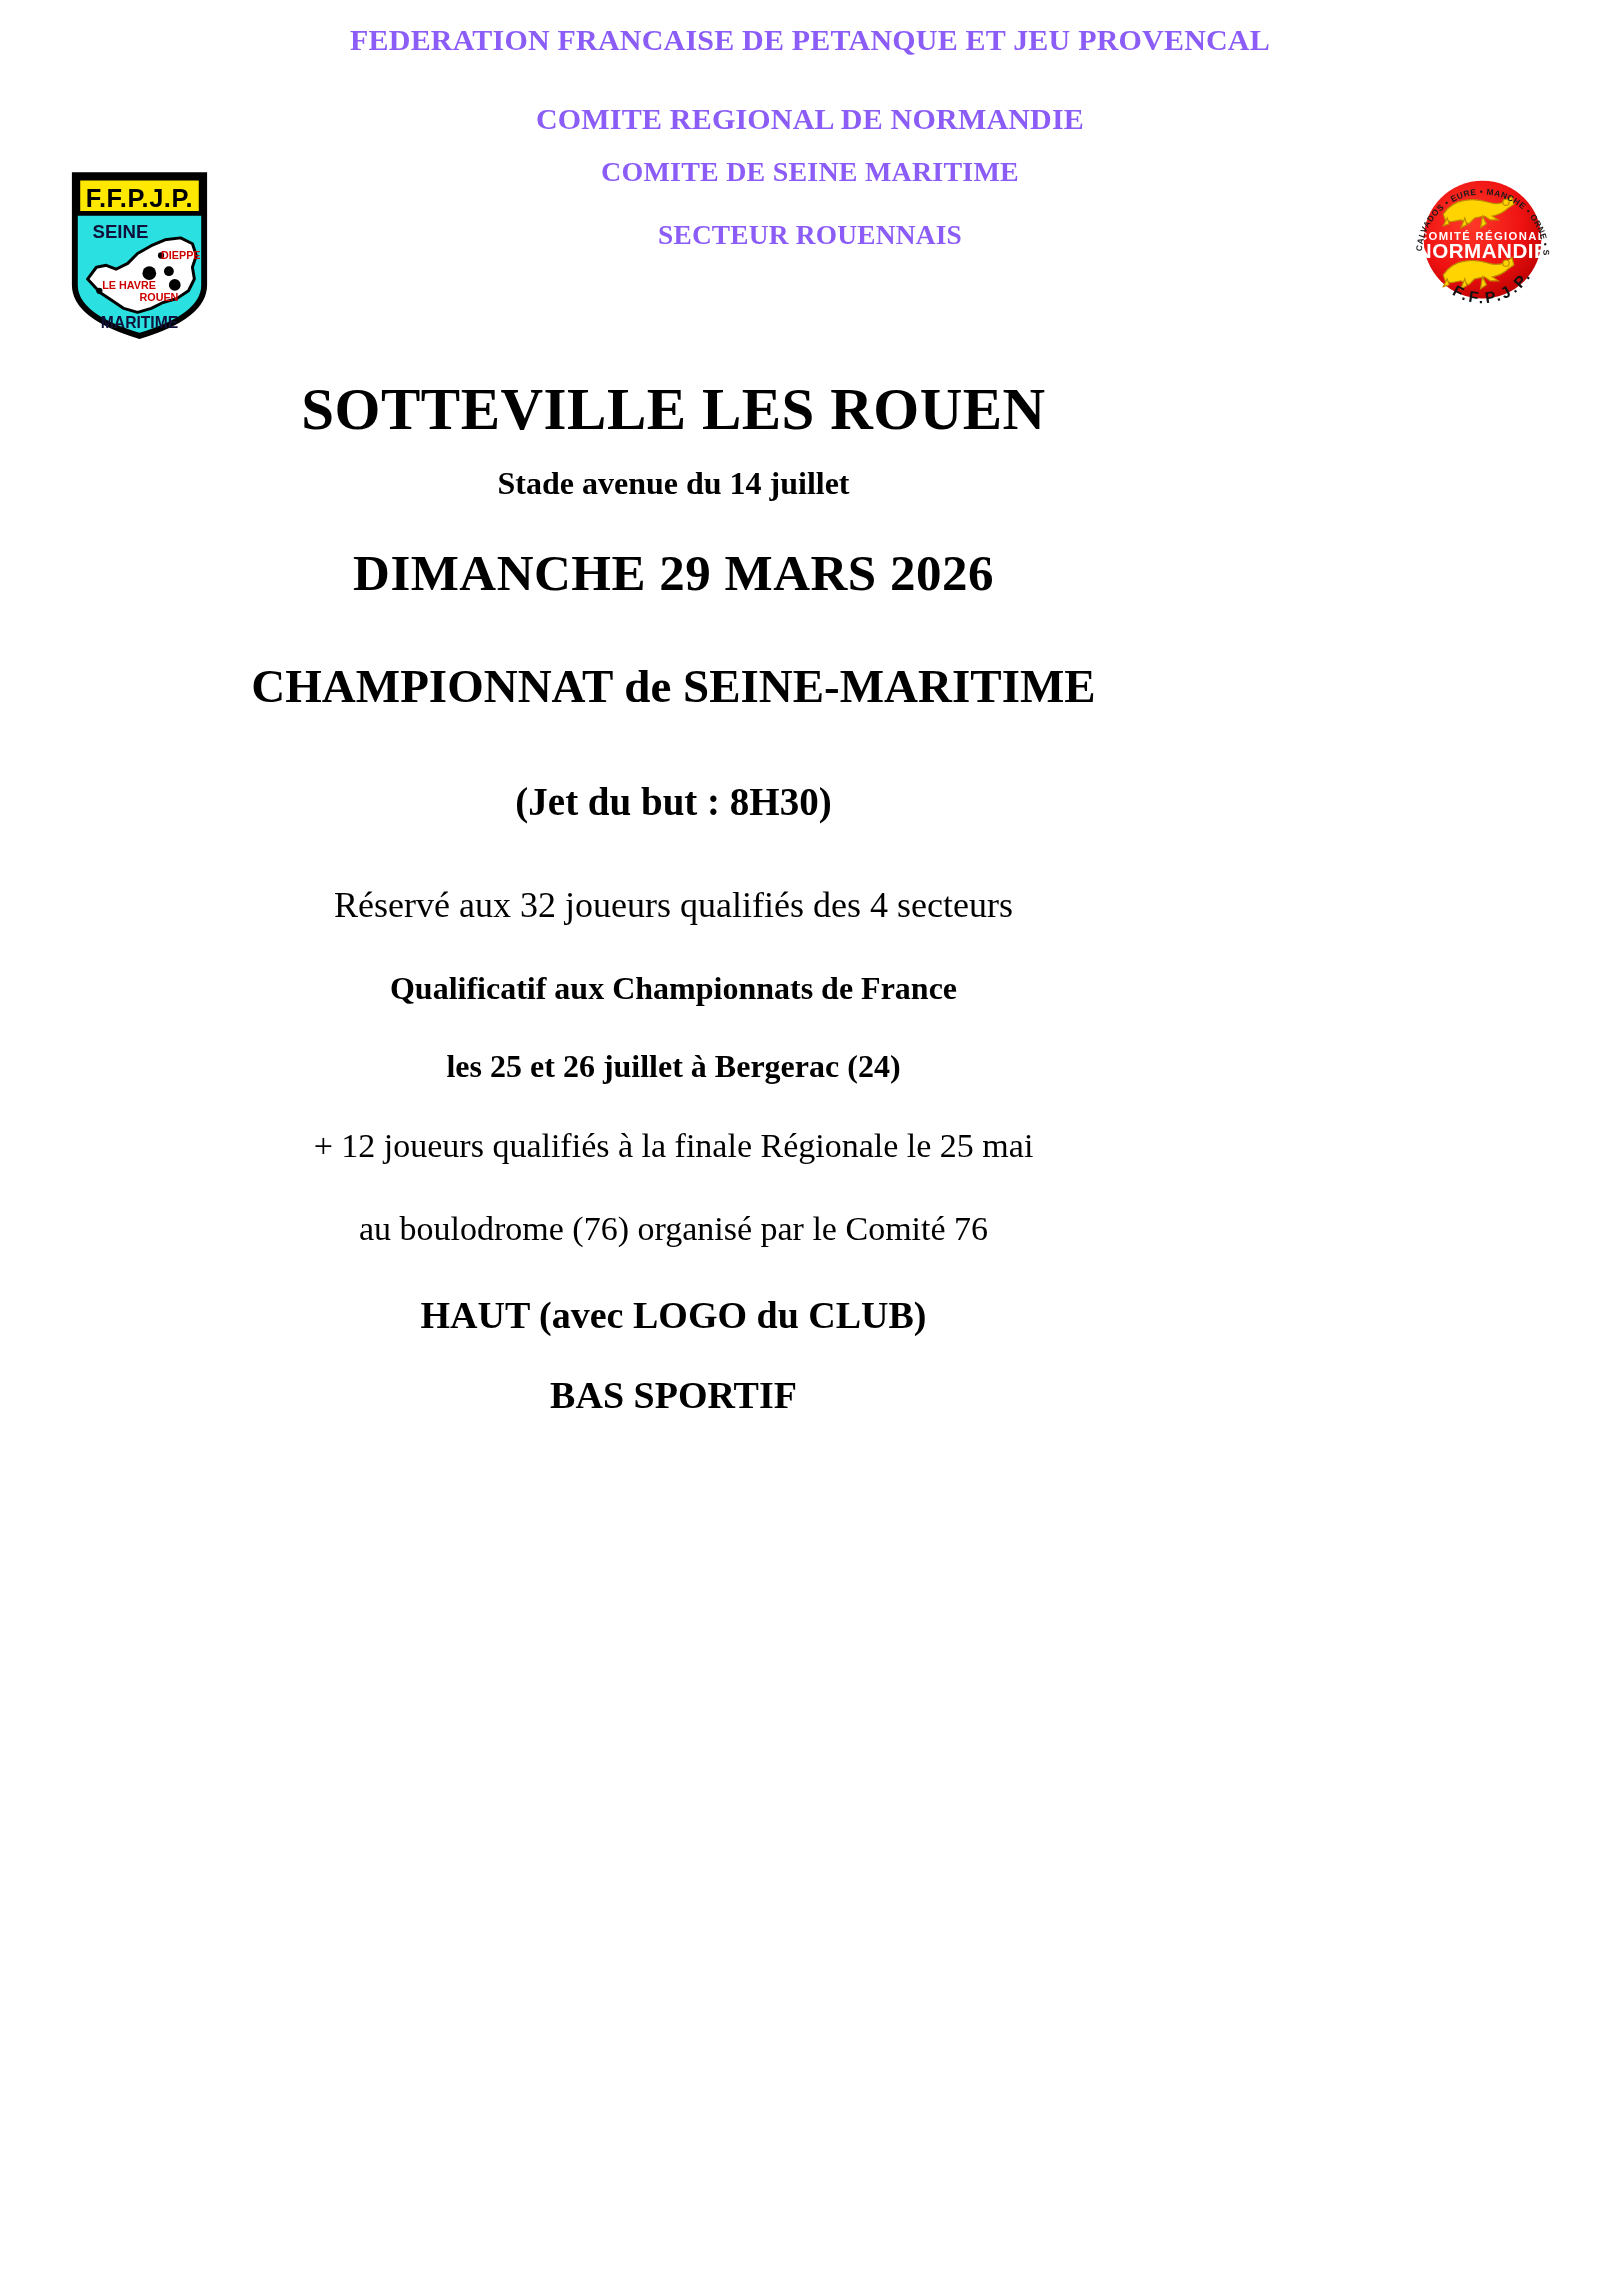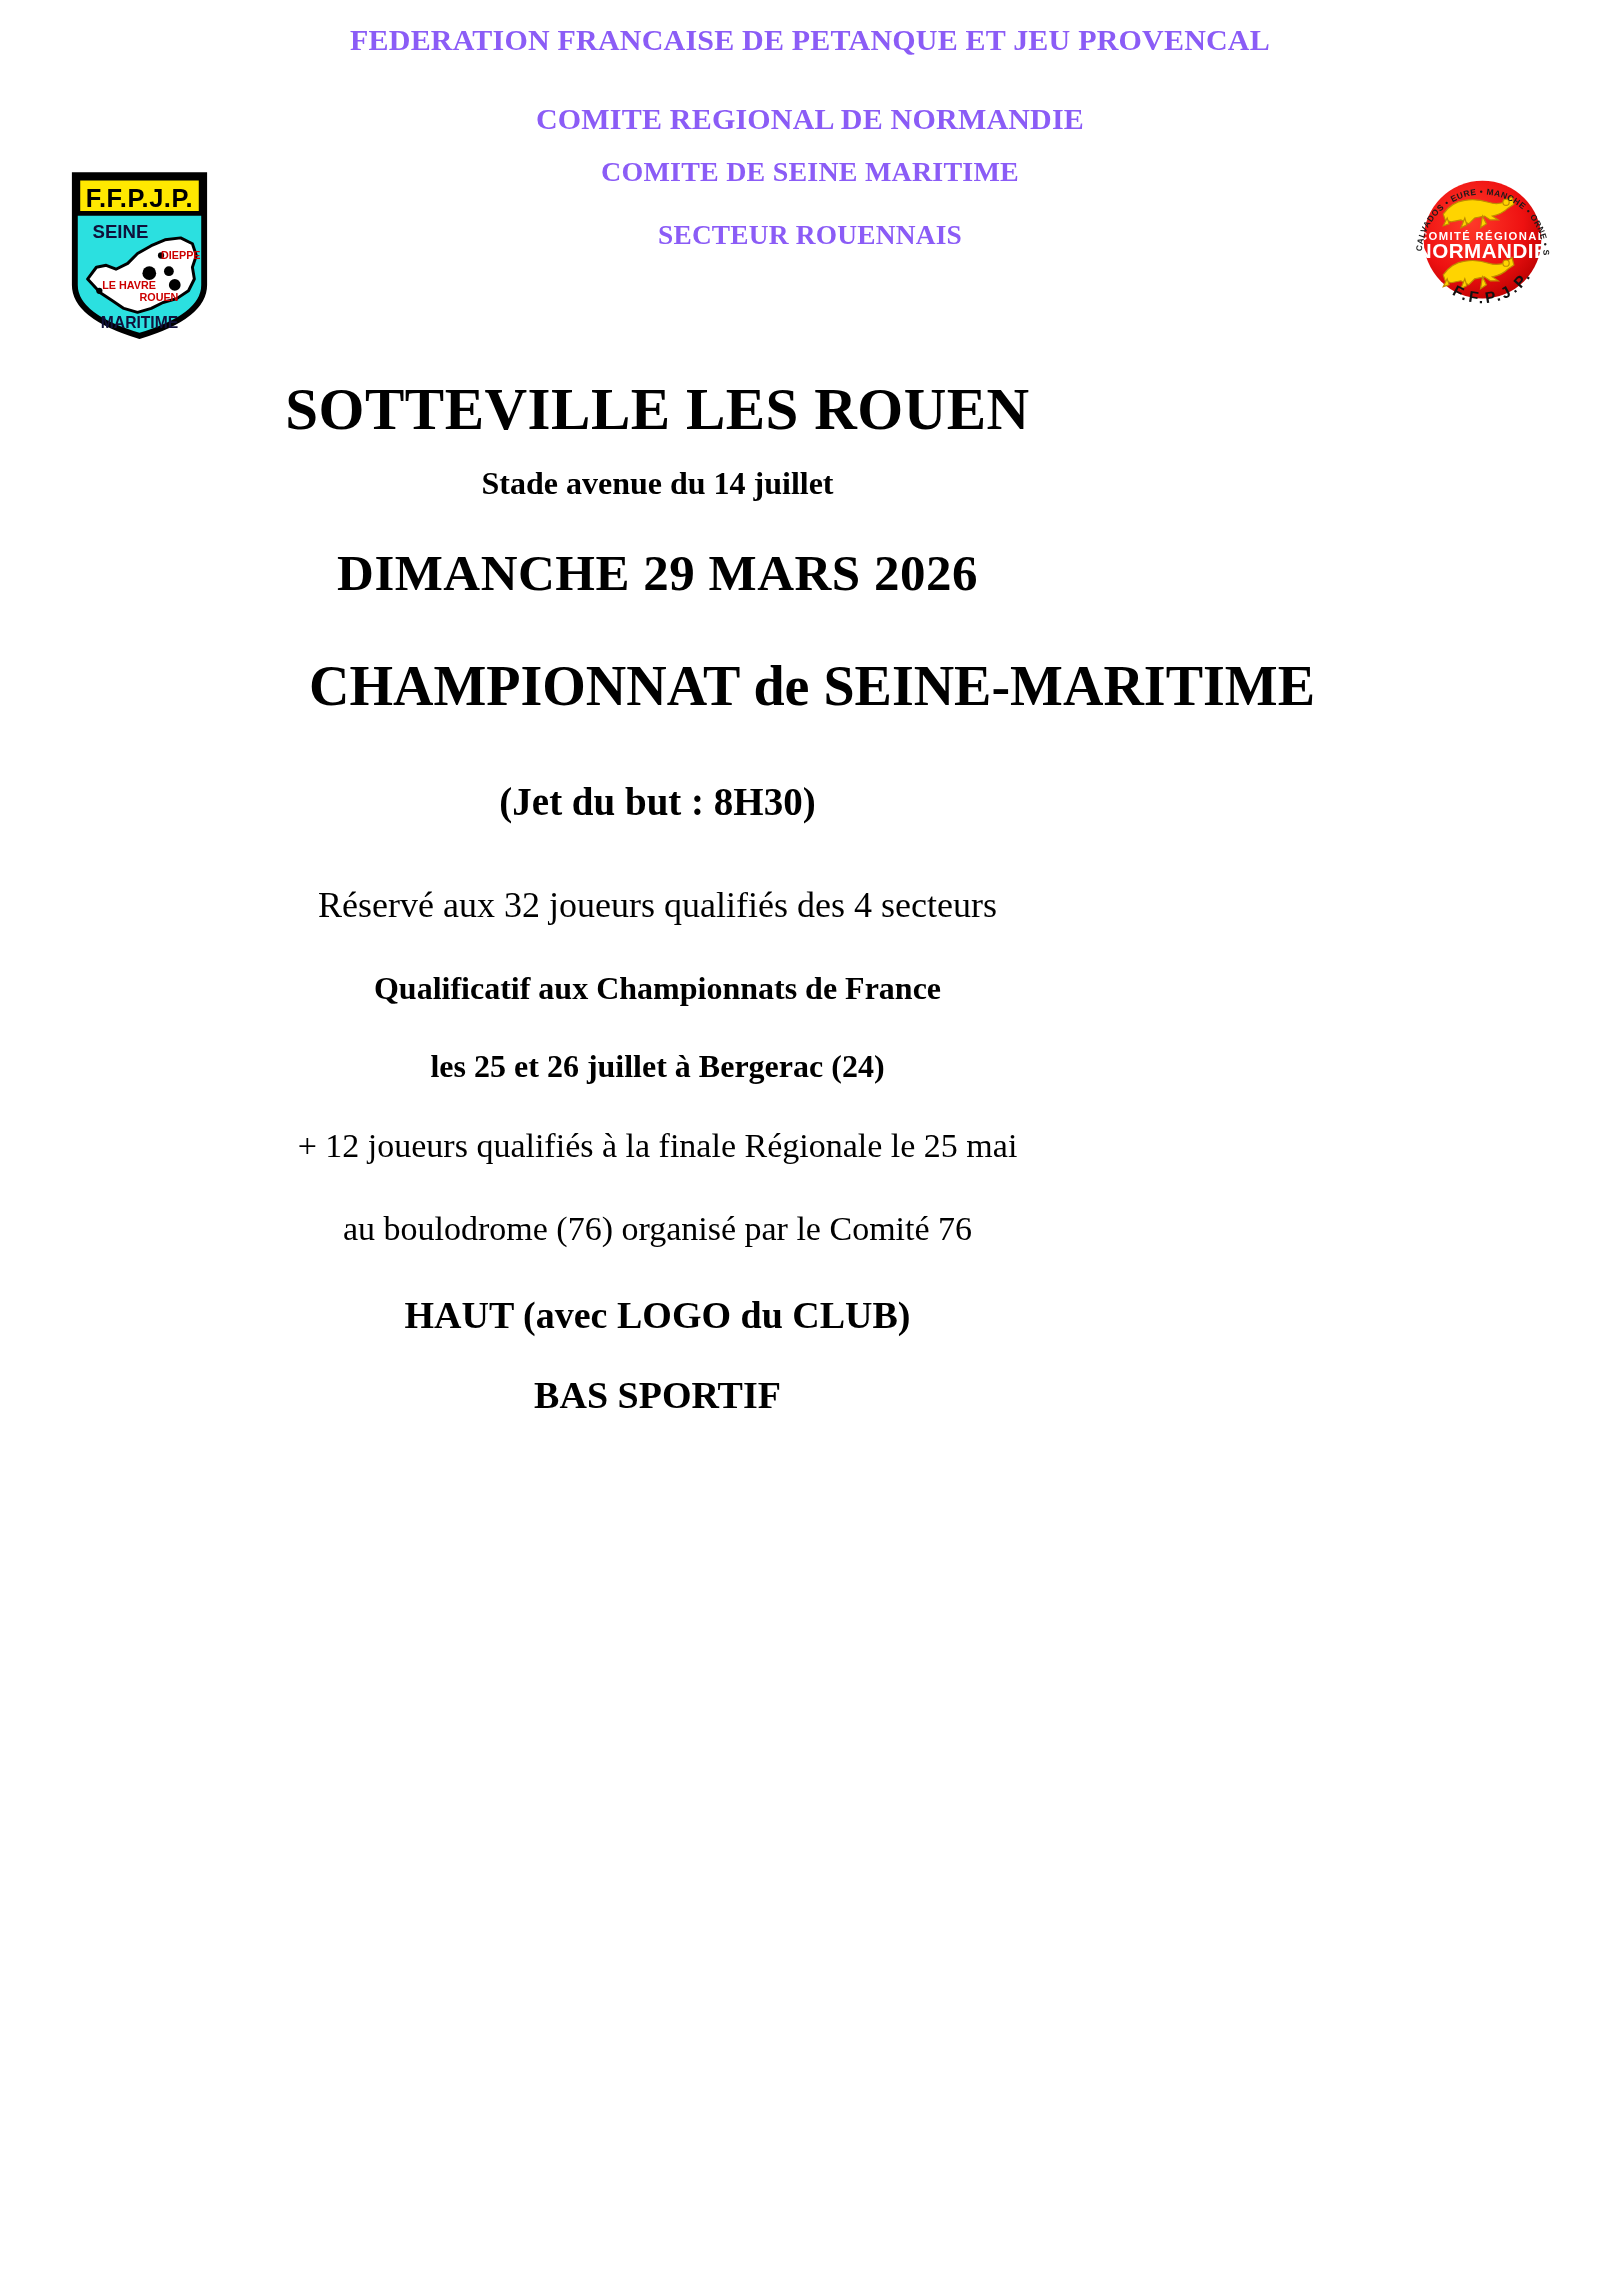--- a/index.html
+++ b/index.html
@@ -61,28 +61,29 @@
   }
   .logo-right svg { display: block; width: 157px; height: 169px; }
 
   
   .body-block {
     position: absolute;
     top: 369px;
     left: 0;
     width: 1315px;
     text-align: center;
+    padding-left: 16px;
   }
   .ln { display: block; width: 100%; }
 
   .l-city      { font-size: 59px; font-weight: bold; line-height: 80px; letter-spacing: 0.5px; }
   .l-stade     { font-size: 32px; font-weight: bold; line-height: 69px; text-align: center; }
   .l-date      { font-size: 51px; font-weight: bold; line-height: 110px; letter-spacing: 0.5px; }
   .l-finale    { font-size: 51px; font-weight: bold; line-height: 123px; letter-spacing: 0.5px; }
-  .l-champ     { font-size: 56px; font-weight: bold; line-height: 116px; text-align: right; }
+  .l-champ     { font-size: 47px; font-weight: bold; line-height: 116px; }
   .l-tete      { font-size: 47px; font-weight: bold; line-height: 114px; }
   .l-jet       { font-size: 39px; font-weight: bold; line-height: 116px; }
   .l-reserve   { font-size: 36px; font-weight: normal; line-height: 90px; }
   .l-qualif    { font-size: 32px; font-weight: bold; line-height: 76px; }
   .l-bergerac  { font-size: 32px; font-weight: bold; line-height: 80px; }
   .l-plus12    { font-size: 34px; font-weight: normal; line-height: 80px; }
   .l-boulo     { font-size: 34px; font-weight: normal; line-height: 86px; }
   .l-haut      { font-size: 38px; font-weight: bold; line-height: 86px; }
   .l-bas       { font-size: 38px; font-weight: bold; line-height: 74px; }
 </style>

